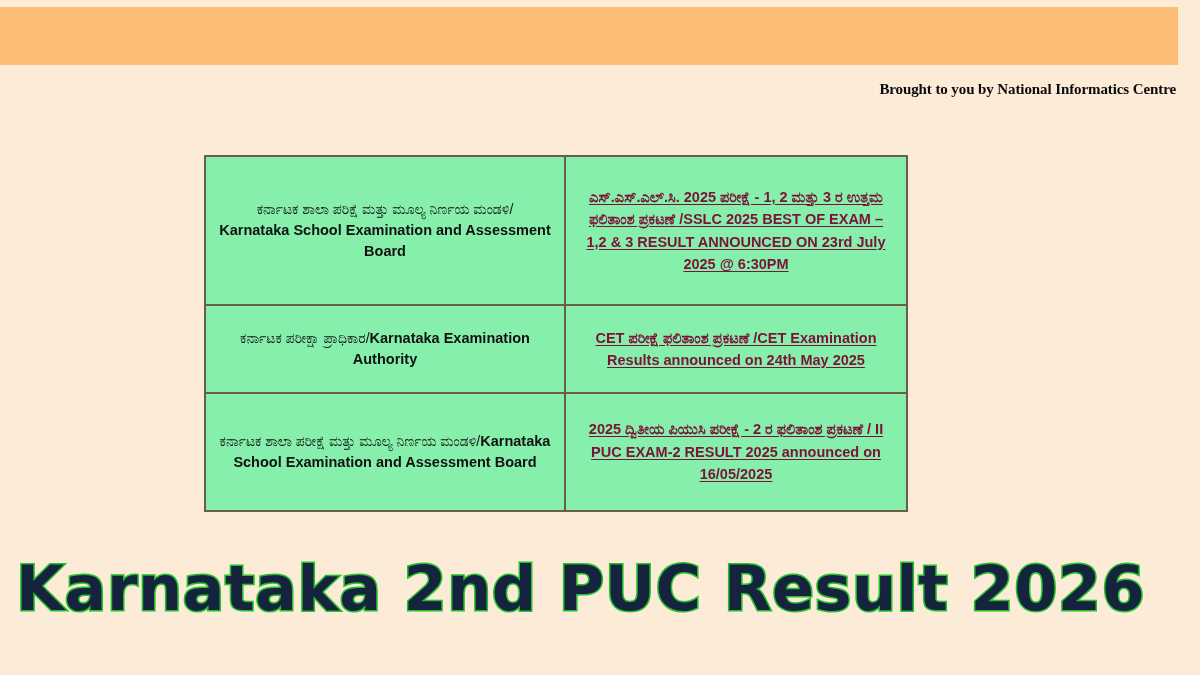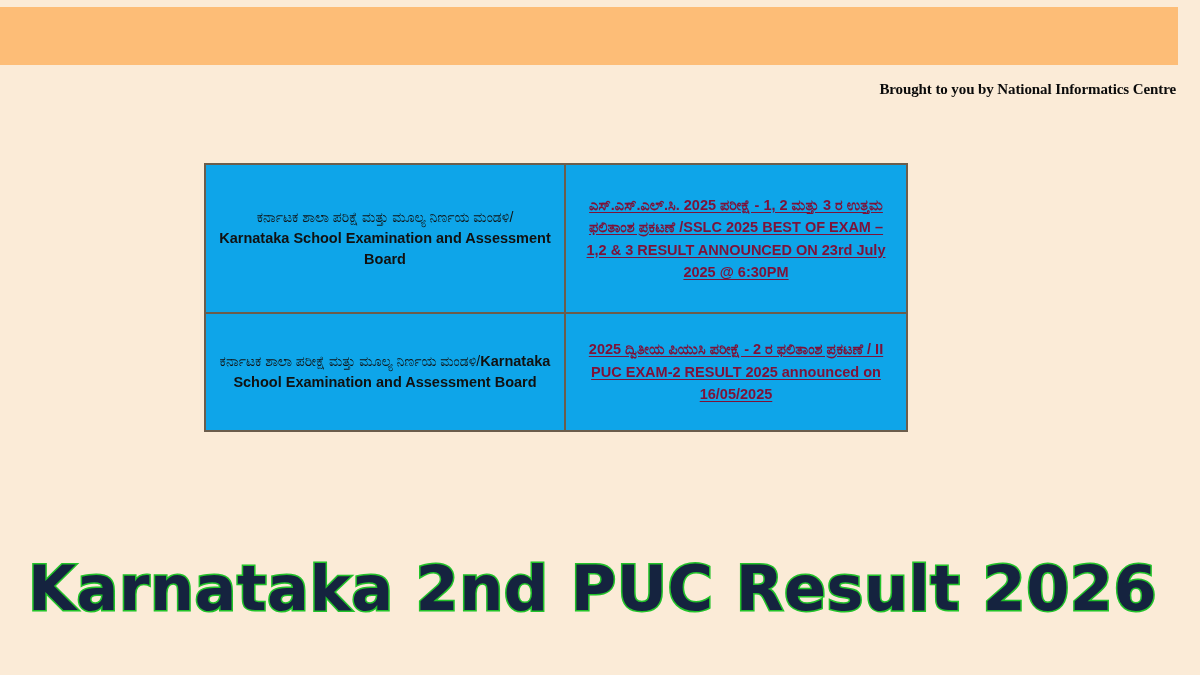--- a/index.html
+++ b/index.html
@@ -48,25 +48,25 @@
     color: #0b0b0b;
     white-space: nowrap;
     letter-spacing: -0.1px;
     margin-top: 36px;
   }
 
   
   .results-table {
     position: absolute;
     left: 204px;
-    top: 163px;
+    top: 155px;
     width: 702px;
     border-collapse: collapse;
     table-layout: fixed;
-    background: #0ea5e9;
+    background: #86efac;
   }
   .results-table td {
     border: 2px solid #6b5d4c;
     vertical-align: middle;
     padding: 10px 12px;
     box-sizing: border-box;
   }
   .col-org {
     width: 360px;
     text-align: center;
@@ -96,21 +96,21 @@
     display: inline;
     cursor: pointer;
   }
   .row1 td { height: 149px; }
   .row2 td { height: 88px; }
   .row3 td { height: 118px; }
 
   
   .headline {
     position: absolute;
-    left: 28px;
+    left: 16px;
     top: 552px;
     font-family: "DejaVu Sans", sans-serif;
     font-weight: bold;
     font-size: 62px;
     letter-spacing: 0.5px;
     color: #15233f;
     white-space: nowrap;
     -webkit-text-stroke: 3px #22c32a;
     paint-order: stroke fill;
   }
@@ -126,20 +126,28 @@
   <tbody>
     <tr class="row1">
       <td class="col-org">
         <span class="kn">ಕರ್ನಾಟಕ ಶಾಲಾ ಪರಿಕ್ಷೆ ಮತ್ತು ಮೂಲ್ಯ ನಿರ್ಣಯ ಮಂಡಳಿ/</span><br>
         <span>Karnataka School Examination and Assessment Board</span>
       </td>
       <td class="col-link">
         <a class="linktext">ಎಸ್.ಎಸ್.ಎಲ್.ಸಿ. 2025 ಪರೀಕ್ಷೆ - 1, 2 ಮತ್ತು 3 ರ ಉತ್ತಮ ಫಲಿತಾಂಶ ಪ್ರಕಟಣೆ /SSLC 2025 BEST OF EXAM – 1,2 &amp; 3 RESULT ANNOUNCED ON 23rd July 2025 @ 6:30PM</a>
       </td>
     </tr>
+    <tr class="row2">
+      <td class="col-org">
+        <span class="kn">ಕರ್ನಾಟಕ ಪರೀಕ್ಷಾ ಪ್ರಾಧಿಕಾರ/</span><span>Karnataka Examination Authority</span>
+      </td>
+      <td class="col-link">
+        <a class="linktext">CET ಪರೀಕ್ಷೆ ಫಲಿತಾಂಶ ಪ್ರಕಟಣೆ /CET Examination Results announced on 24th May 2025</a>
+      </td>
+    </tr>
     <tr class="row3">
       <td class="col-org">
         <span class="kn">ಕರ್ನಾಟಕ ಶಾಲಾ ಪರೀಕ್ಷೆ ಮತ್ತು ಮೂಲ್ಯ ನಿರ್ಣಯ ಮಂಡಳಿ/</span><span>Karnataka School Examination and Assessment Board</span>
       </td>
       <td class="col-link">
         <a class="linktext">2025 ದ್ವಿತೀಯ ಪಿಯುಸಿ ಪರೀಕ್ಷೆ - 2 ರ ಫಲಿತಾಂಶ ಪ್ರಕಟಣೆ / II PUC EXAM-2 RESULT 2025 announced on 16/05/2025</a>
       </td>
     </tr>
   </tbody>
 </table>

